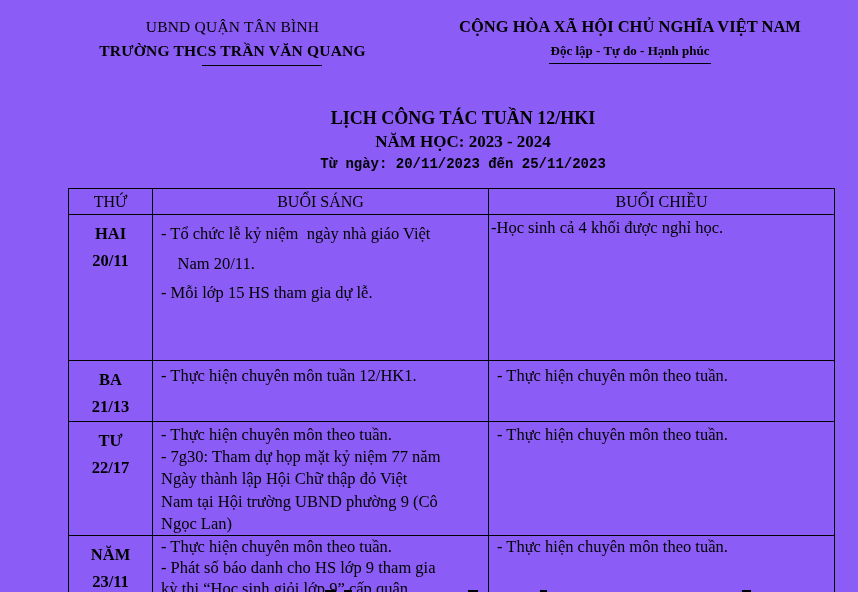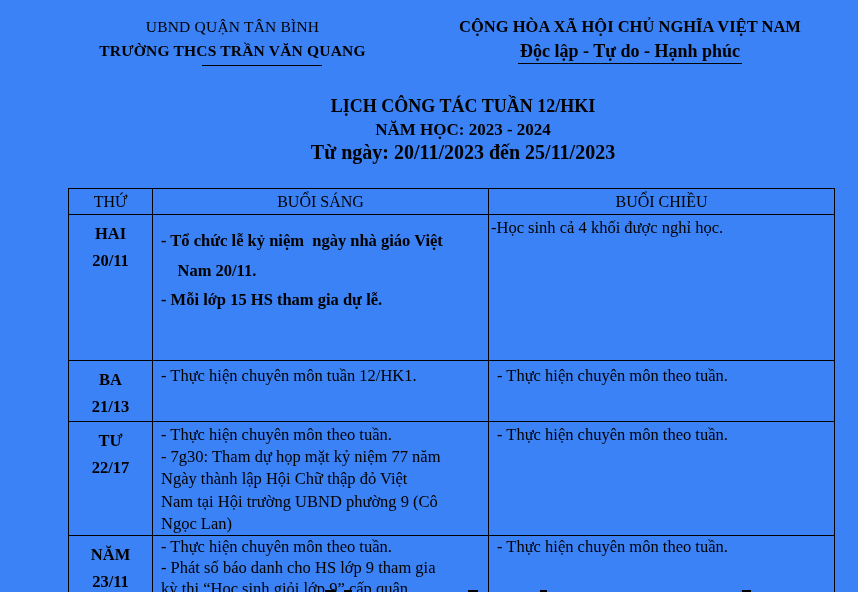--- a/index.html
+++ b/index.html
@@ -1,19 +1,19 @@
 <!DOCTYPE html>
 <html><head>
 <meta charset="utf-8">
 <style>
   html,body { margin:0; padding:0; background:#ffffff; }
   .page {
     position:relative;
     width:858px; height:592px;
-    background:#3b82f6;
+    background:#8b5cf6;
     color:#000;
     font-family:"Liberation Serif","DejaVu Serif",serif;
     overflow:hidden;
   }
 
   
   .org-block {
     position:absolute; top:16px; left:60px; width:345px;
     text-align:center; line-height:22px;
   }
@@ -24,33 +24,33 @@
     border-top:1.6px solid #000;
     margin:3px 0 0 142px;
   }
   .gov-block {
     position:absolute; top:16px; left:430px; width:400px;
     text-align:center; line-height:22px;
   }
   .gov-line1 { font-size:16.5px; font-weight:bold; }
   .gov-line2 {
     display:inline-block;
-    font-size:18px; font-weight:bold;
+    font-size:13px; font-weight:bold;
     margin-top:2px; padding:0 2px 1px 2px;
     border-bottom:1.8px solid #000;
   }
 
   
   .title-block {
     position:absolute; top:95px; left:68px; width:790px;
     text-align:center; font-weight:bold; line-height:23px;
   }
-  .title-line1 { font-size:18px; }
+  .title-line1 { font-size:18px;margin-top:12px; }
   .title-line2 { font-size:17px; }
-  .title-line3 { font-size:20px; }
+  .title-line3 { font-size:14px;font-family:Liberation Mono, monospace; }
 
   
   table.schedule {
     position:absolute; top:188px; left:68px;
     width:766px;
     border-collapse:collapse; table-layout:fixed;
   }
   table.schedule col.c-day { width:84px; }
   table.schedule col.c-am  { width:336px; }
   table.schedule col.c-pm  { width:346px; }
@@ -73,21 +73,21 @@
     vertical-align:top;
     font-size:16.5px;
     line-height:23px;
     padding:3px 6px 0 8px;
     white-space:pre-wrap;
   }
   tr.r0 { height:146px; }
   tr.r1 { height:60px;padding-left:20px; }
   tr.r2 { height:113px; }
   tr.r3 { height:83px; }
-  tr.r0 td.slot.am { line-height:29.5px; padding-top:11px;font-weight:bold; }
+  tr.r0 td.slot.am { line-height:29.5px; padding-top:4px; }
   tr.r0 td.slot.pm { line-height:23px; padding-top:1px; padding-left:2px; }
   tr.r2 td.slot    { line-height:22.2px; padding-top:2px; }
   tr.r3 td.slot    { line-height:20.8px; padding-top:1px; }
 
   
   .cut-mark { position:absolute; height:2.5px; background:#000; }
   .cm1 { top:589.6px; left:325px; width:11px; }
   .cm2 { top:589.6px; left:344px; width:8px; }
   .cm3 { top:589.6px; left:468px; width:10px; }
   .cm4 { top:589.6px; left:540px; width:7px; }

